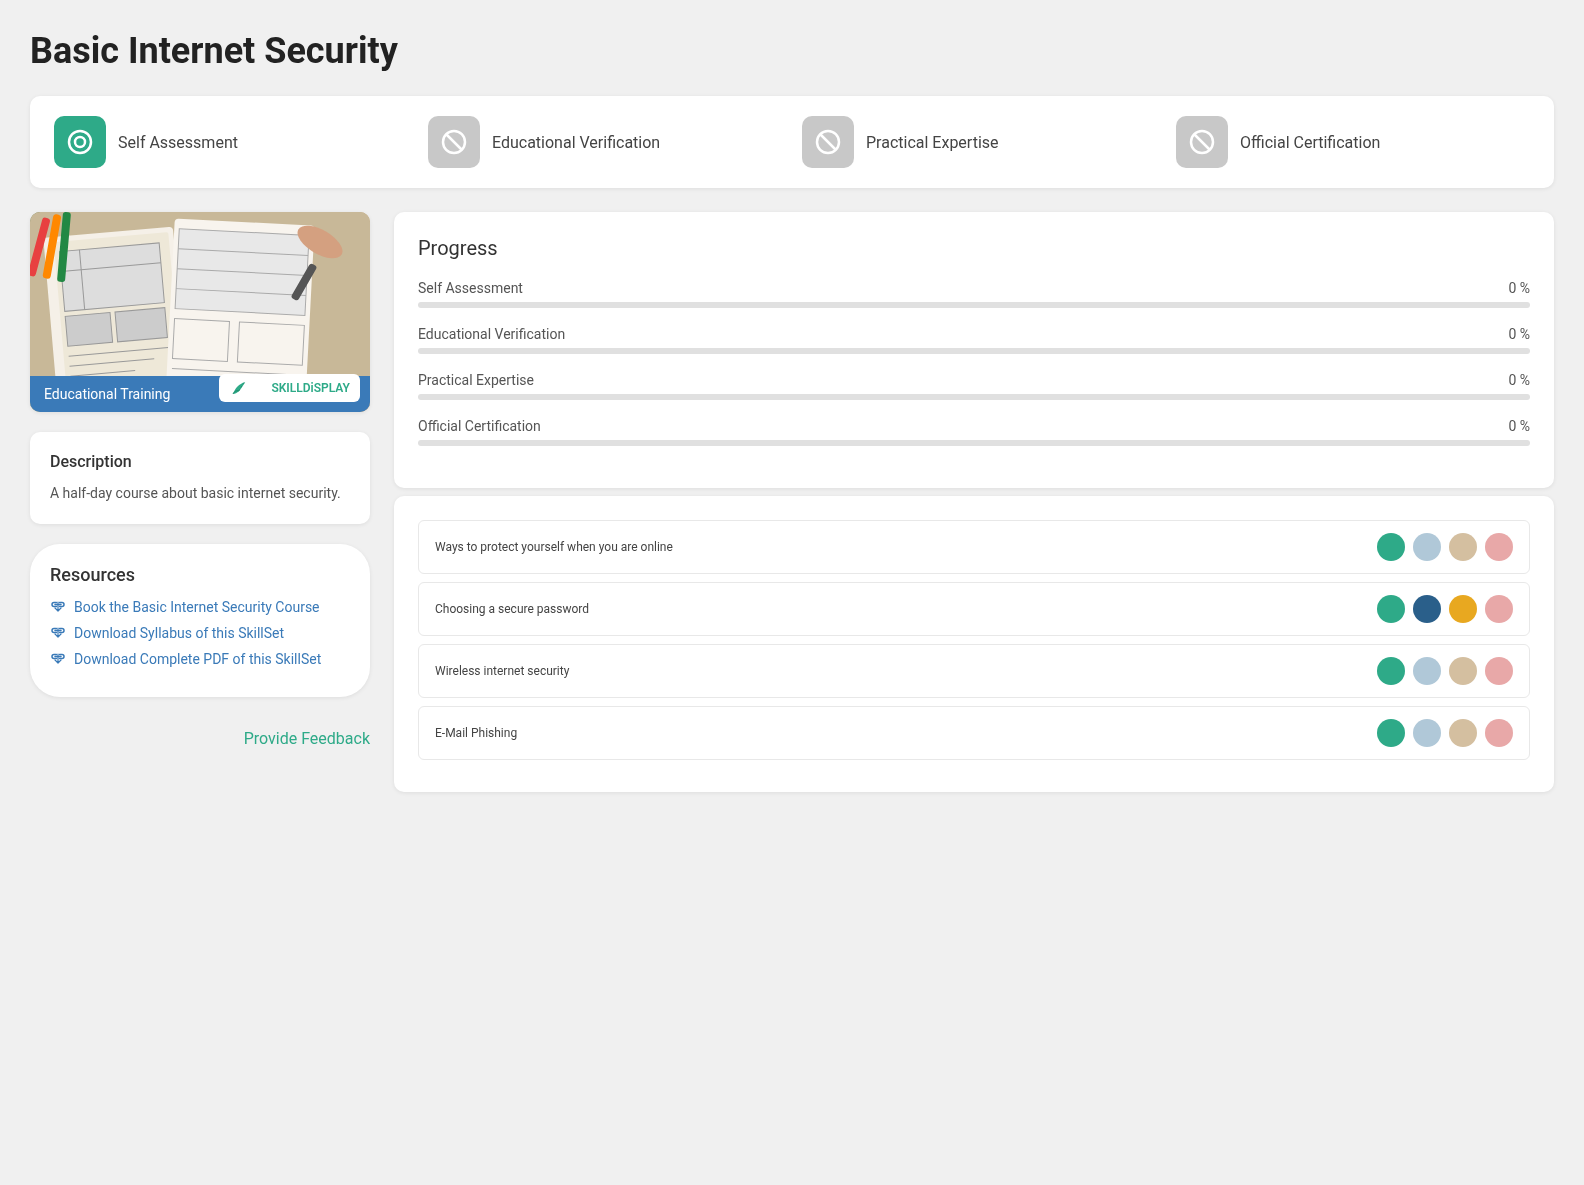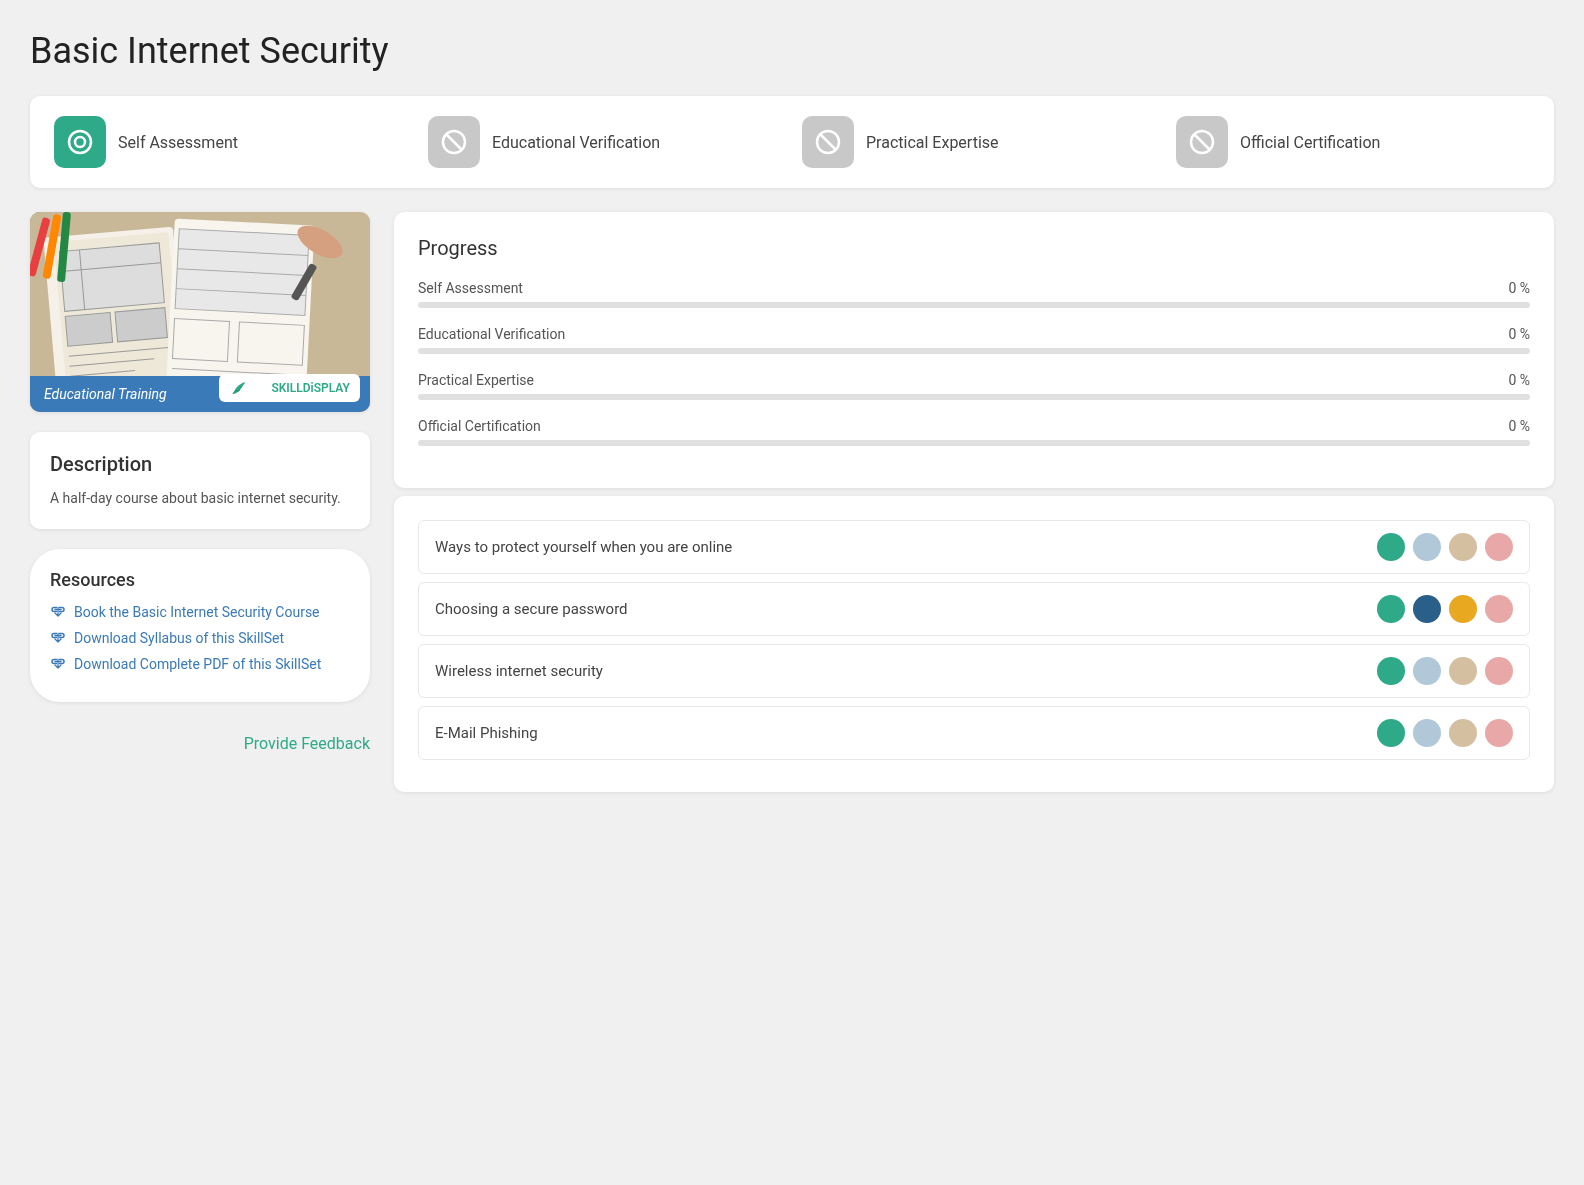--- a/index.html
+++ b/index.html
@@ -5,21 +5,21 @@
     * { box-sizing: border-box; margin: 0; padding: 0; }
     body {
       background: #f0f0f0;
       font-family: -apple-system, BlinkMacSystemFont, 'Segoe UI', Roboto, sans-serif;
       color: #333;
       padding: 30px;
       min-height: 1185px;
     }
     .page-title {
       font-size: 36px;
-      font-weight: 400;
+      font-weight: 700;
       margin-bottom: 24px;
       color: #222;
     }
     .tabs-card {
       background: #fff;
       border-radius: 10px;
       padding: 20px 24px;
       display: flex;
       gap: 20px;
       margin-bottom: 24px;
@@ -94,21 +94,20 @@
       bottom: 0;
       left: 0;
       right: 0;
       background: #3a7ab8;
       color: white;
       padding: 10px 14px;
       font-size: 14px;
       display: flex;
       align-items: center;
       justify-content: space-between;
-      font-style: italic;
     }
     .skilldisplay-logo {
       background: white;
       border-radius: 6px;
       padding: 4px 10px;
       display: flex;
       align-items: center;
       gap: 22px;
       position: absolute;
       right: 10px;
@@ -123,21 +122,21 @@
       font-weight: 600;
       color: #555;
     }
     .logo-text span {
       color: #2eaa88;
     }
     .description-card {
       padding: 20px;
     }
     .description-card h3 {
-      font-size: 20px;
+      font-size: 16px;
       font-weight: 500;
       margin-bottom: 12px;
       color: #333;
     }
     .description-card p {
       font-size: 14px;
       color: #555;
       line-height: 1.5;
     }
     .resources-card {
@@ -219,21 +218,21 @@
     .skill-item {
       display: flex;
       align-items: center;
       justify-content: space-between;
       border: 1px solid #e8e8e8;
       border-radius: 6px;
       padding: 12px 16px;
       margin-bottom: 8px;
     }
     .skill-name {
-      font-size: 15px;
+      font-size: 12px;
       color: #444;
     }
     .skill-dots {
       display: flex;
       gap: 8px;
     }
     .dot {
       width: 28px;
       height: 28px;
       border-radius: 50%;

